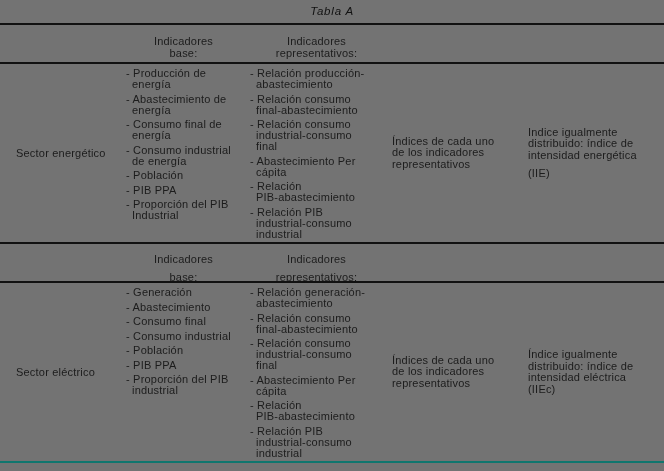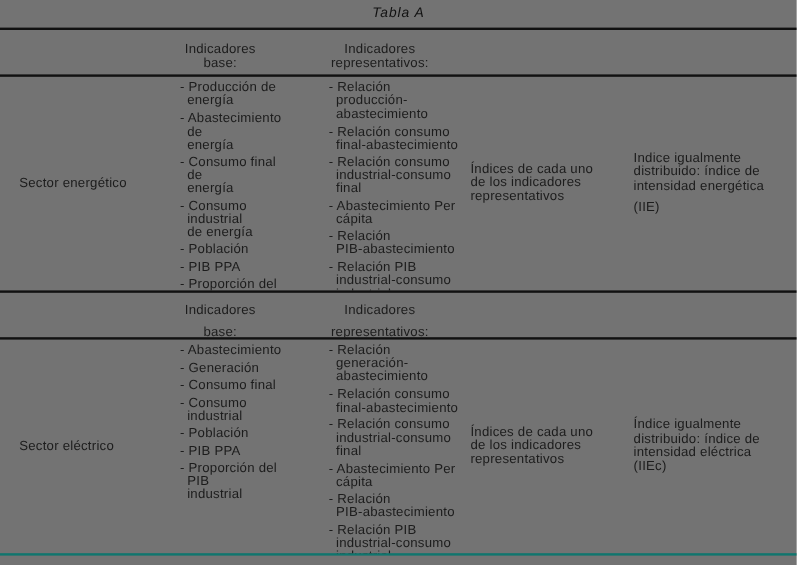--- a/index.html
+++ b/index.html
@@ -55,21 +55,20 @@
     align-items: center;
     padding-left: 16px;
   }
   .list { padding: 4px 0 0 4px; line-height: 11px; }
   .list-c3 { padding-left: 5px; }
   .item {
     white-space: pre-line;
     padding-left: 6px;
     text-indent: -6px;
     margin-bottom: 3.5px;
-    margin-left: 24px;
   }
   .mid {
     display: flex;
     flex-direction: column;
     justify-content: center;
     line-height: 11.5px;
   }
   .mid-c4 { padding-left: 4px; padding-right: 10px; }
   .mid-c5 { padding-left: 8px; padding-right: 4px; }
   .mid .txt { white-space: pre-line; }
@@ -150,22 +149,22 @@
 representativos:</div>
       <div class="cell"></div>
       <div class="cell"></div>
     </div>
 
     <div class="content-row s2">
       <div class="cell sector">
         <span>Sector eléctrico</span>
       </div>
       <div class="cell list">
+        <div class="item">- Generación</div>
         <div class="item">- Abastecimiento</div>
-        <div class="item">- Generación</div>
         <div class="item">- Consumo final</div>
         <div class="item">- Consumo industrial</div>
         <div class="item">- Población</div>
         <div class="item">- PIB PPA</div>
         <div class="item">- Proporción del PIB
 industrial</div>
       </div>
       <div class="cell list list-c3">
         <div class="item">- Relación generación-
 abastecimiento</div>

